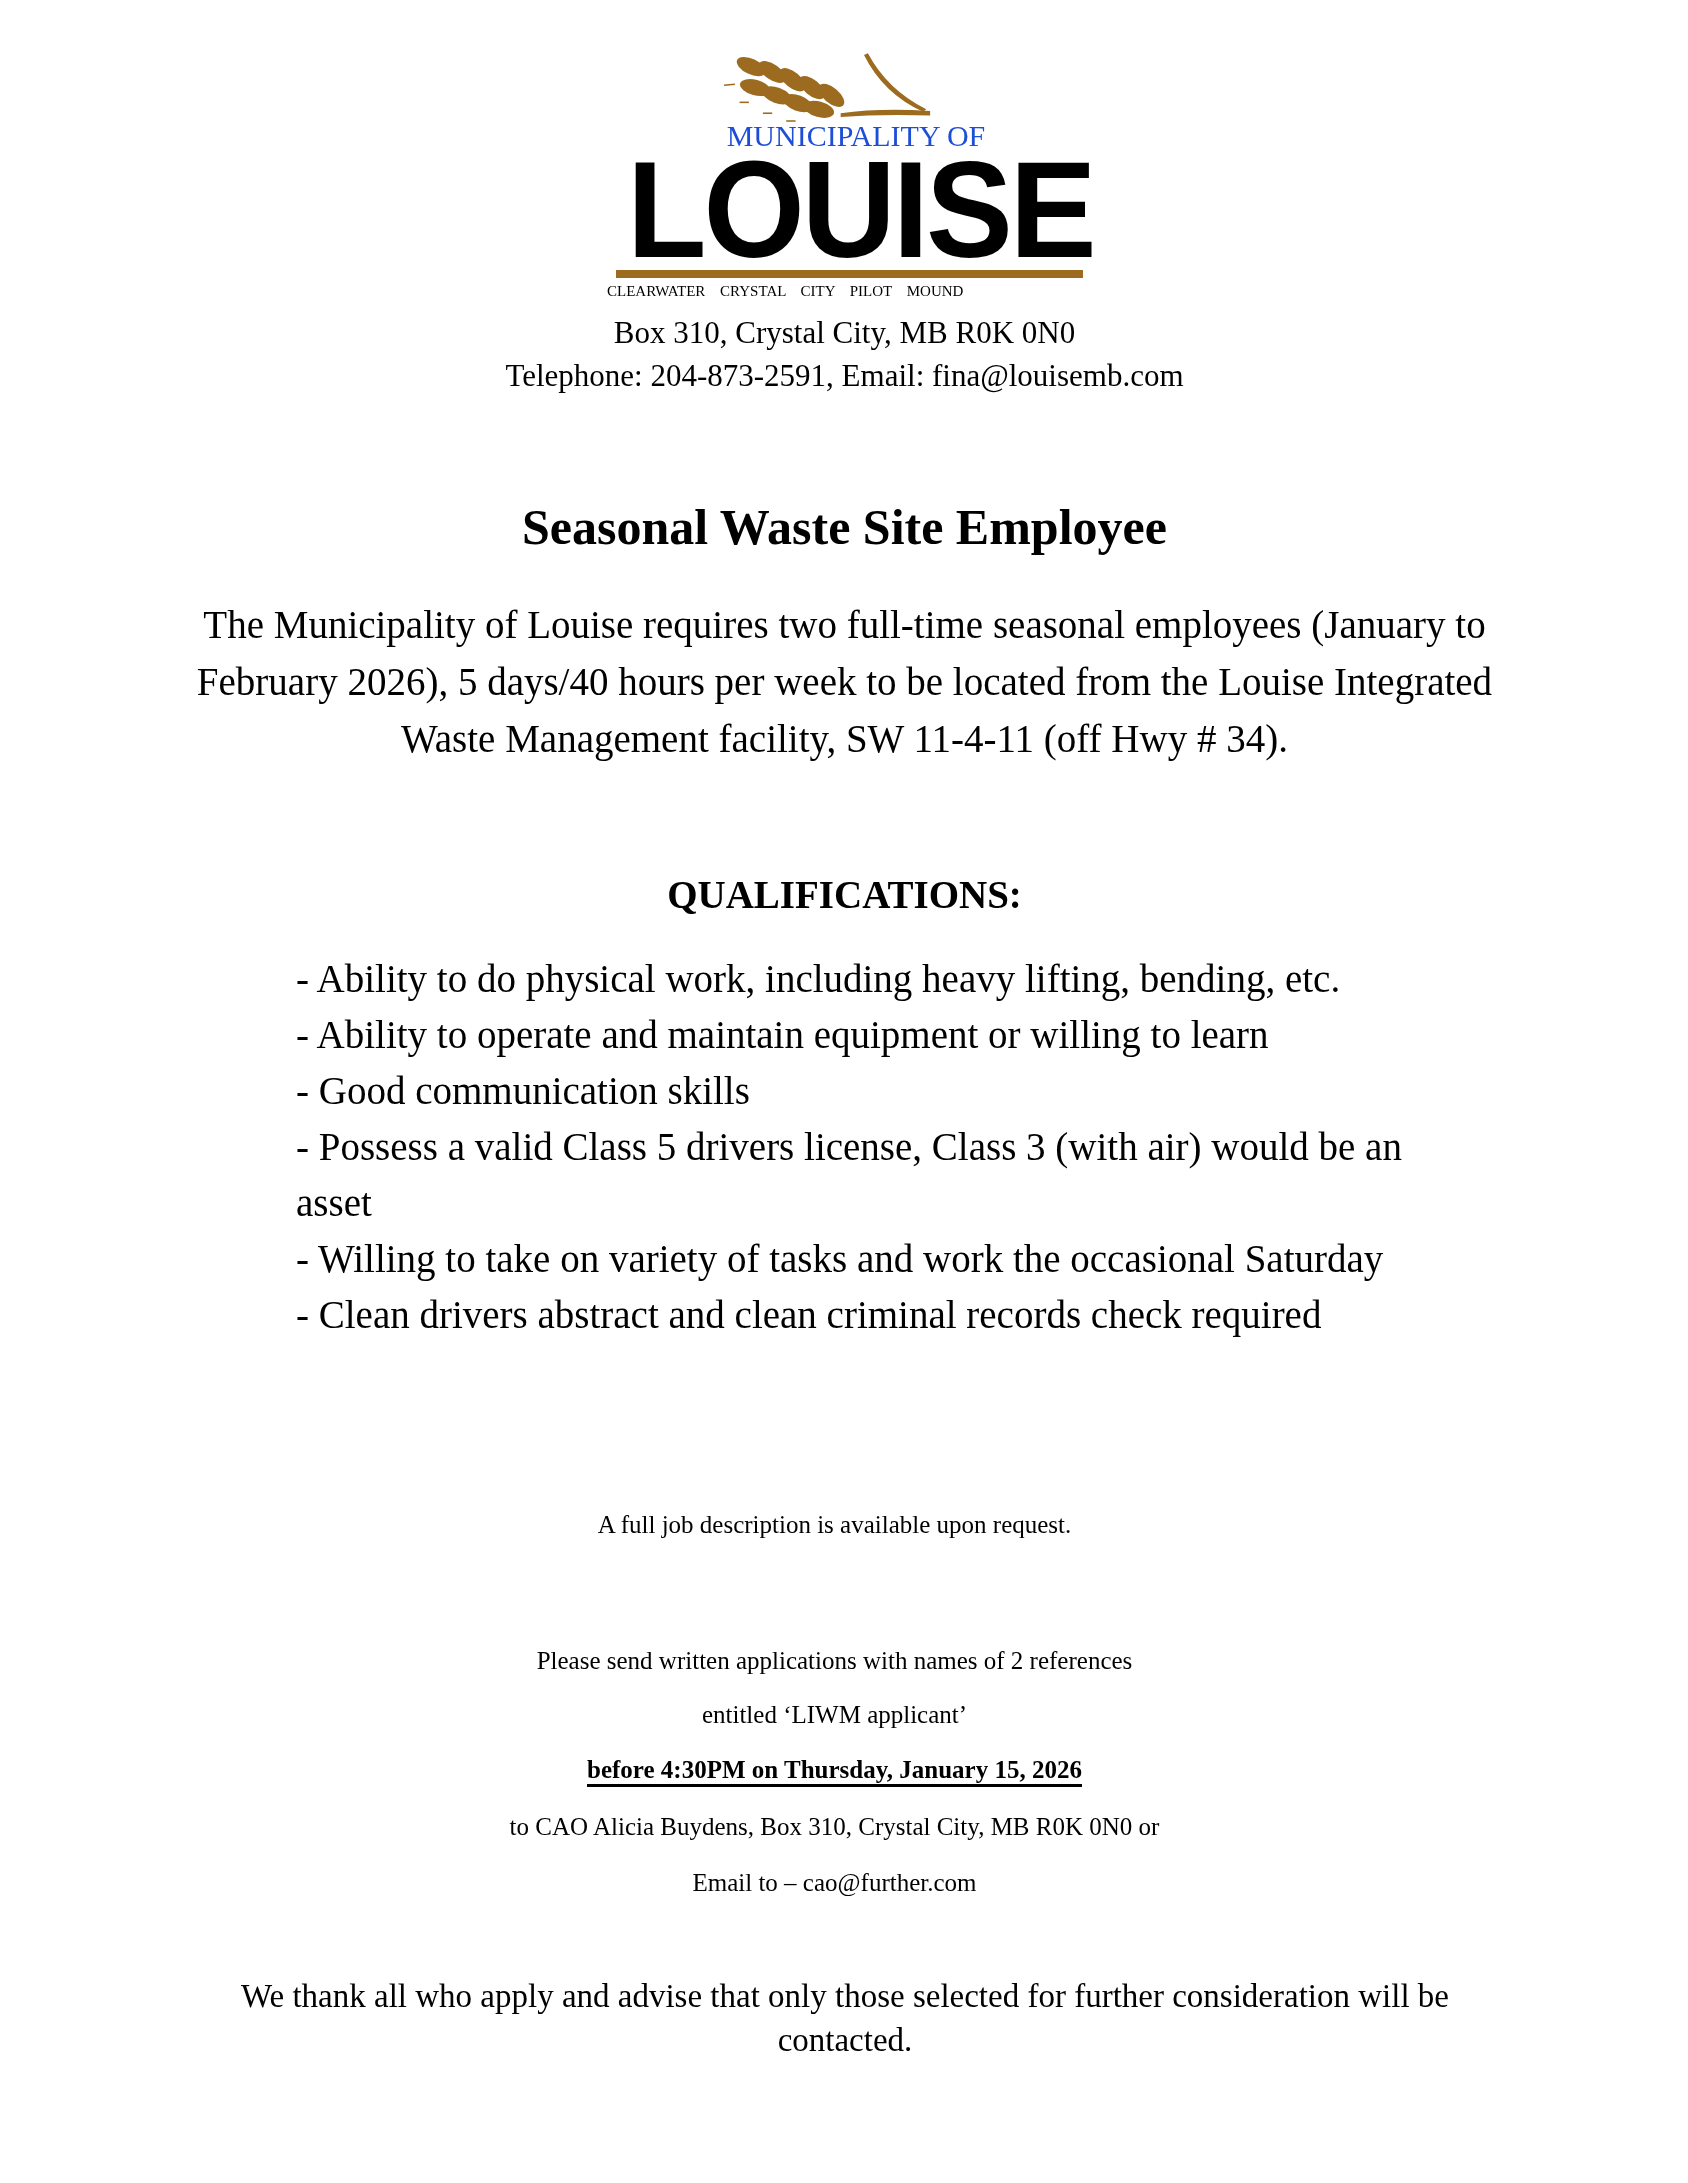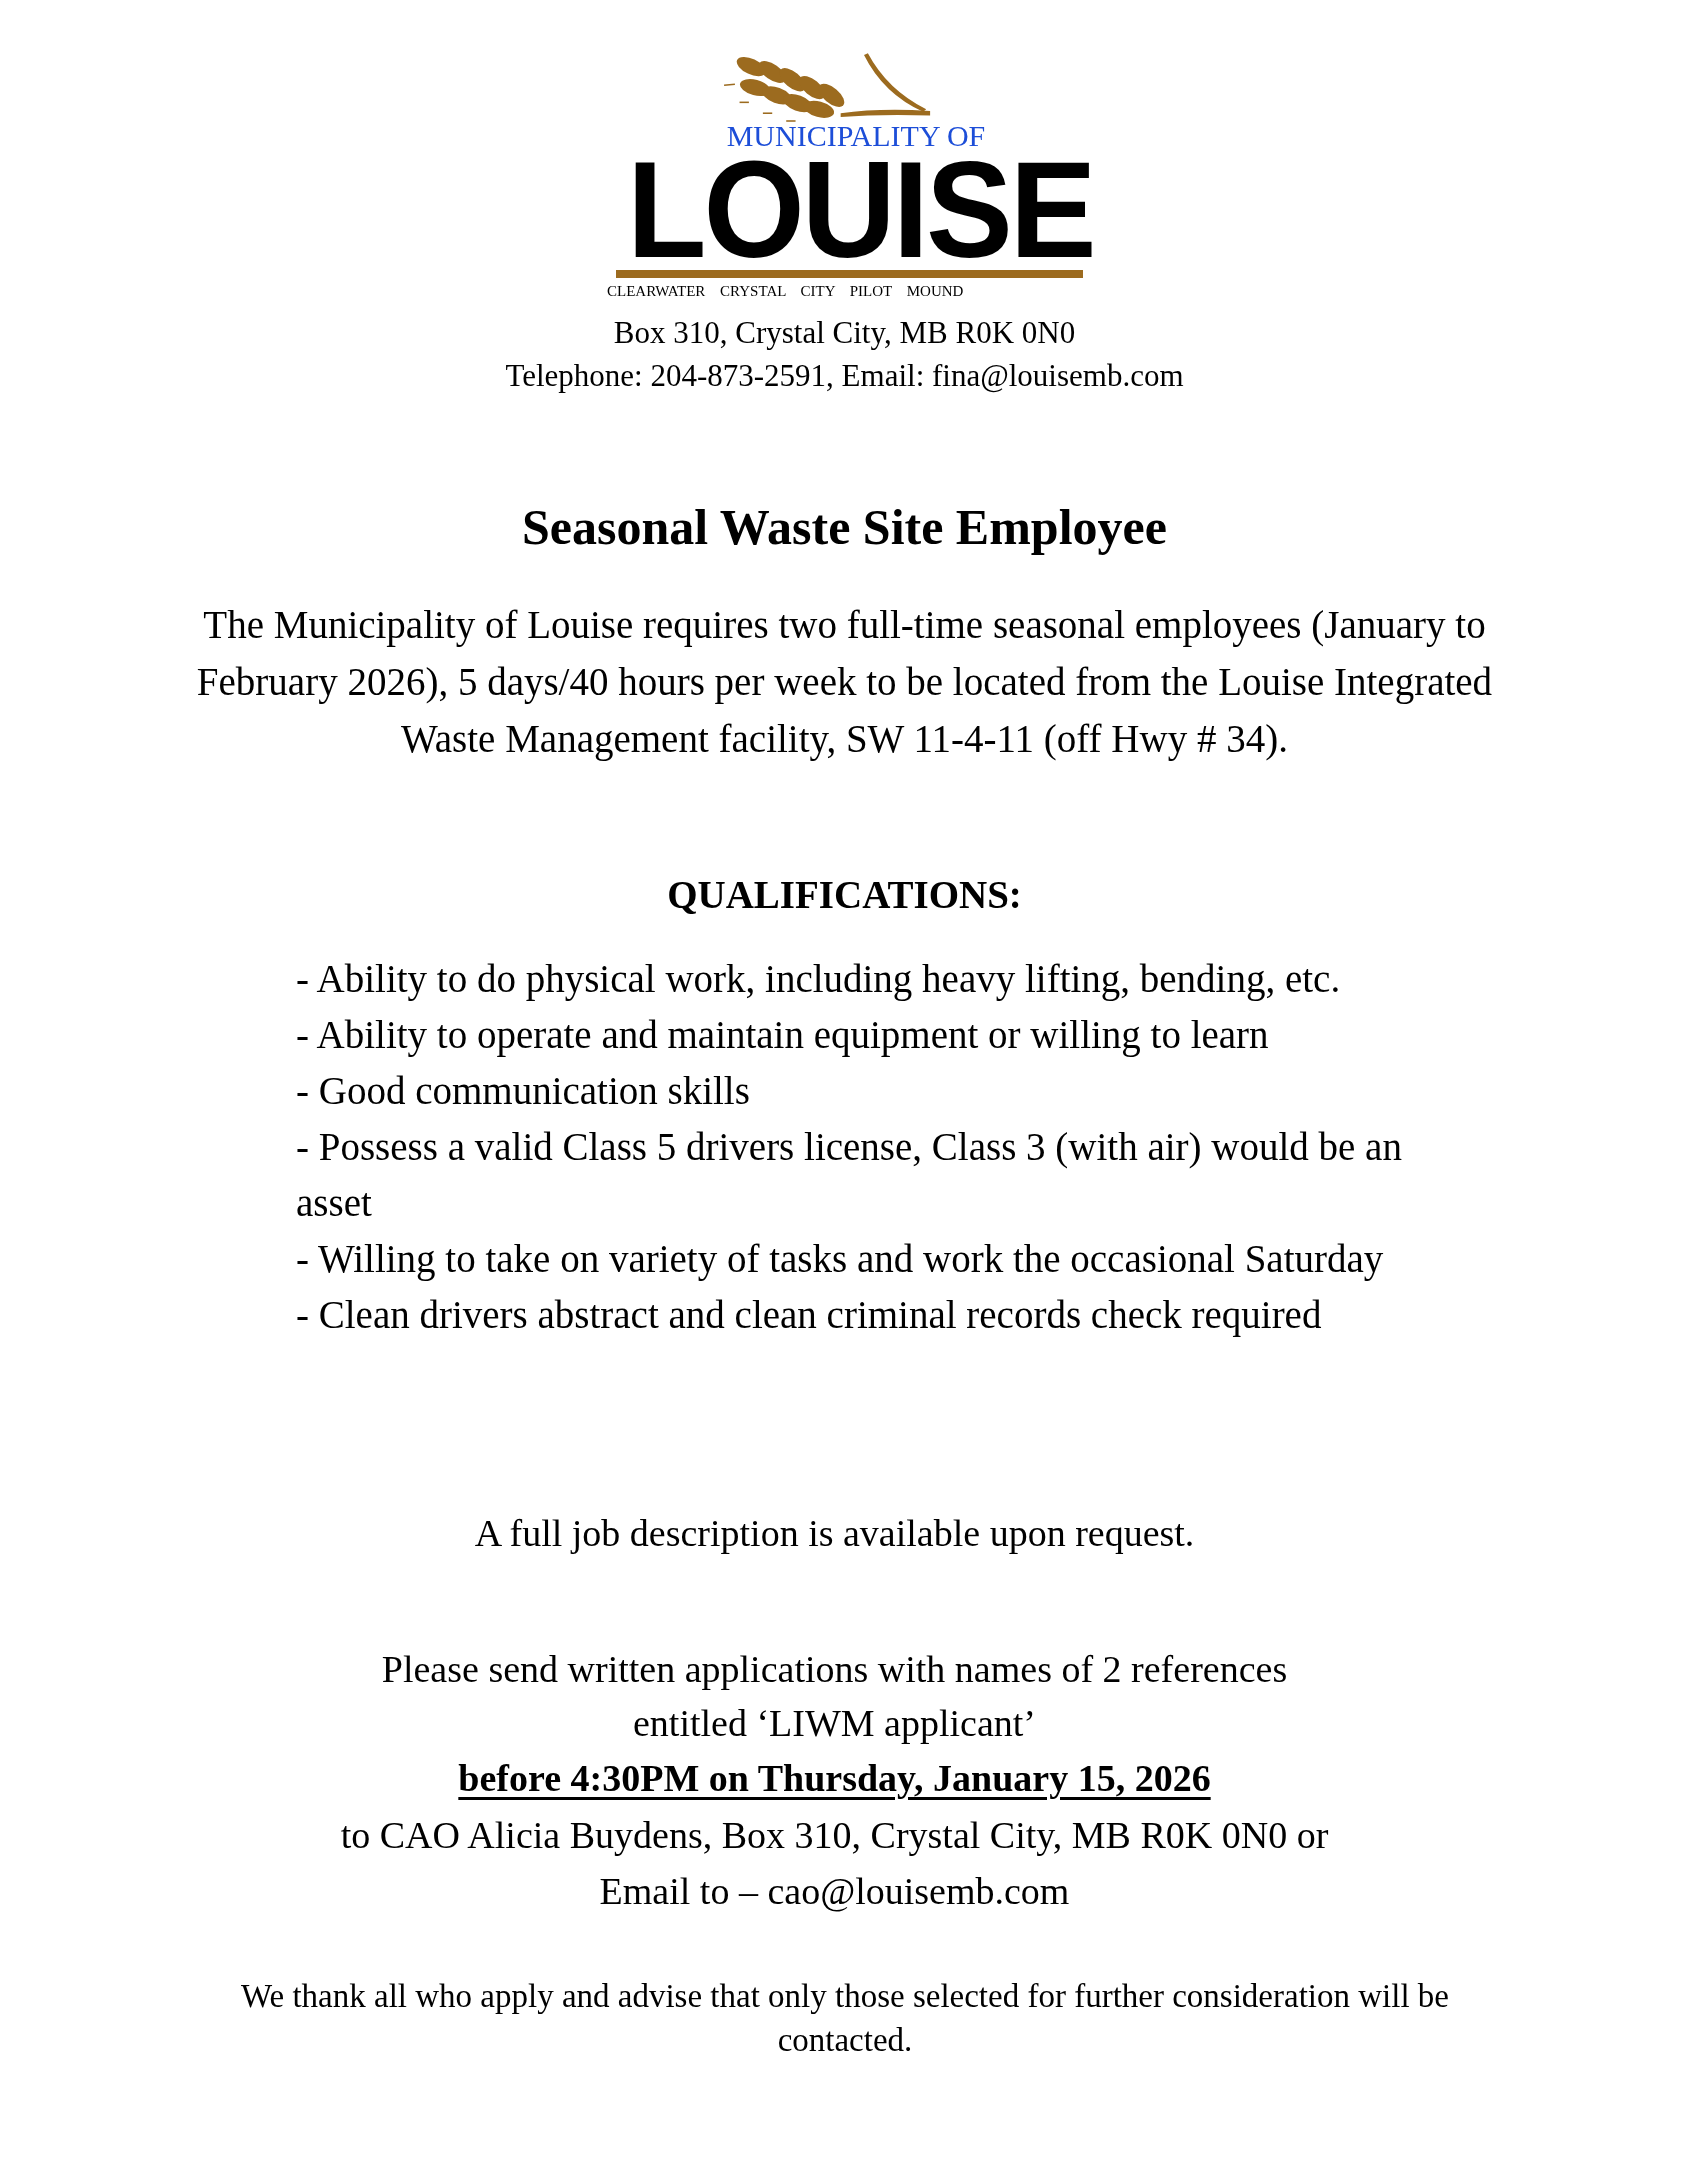--- a/index.html
+++ b/index.html
@@ -36,21 +36,21 @@
     }
     .qual-heading {
       position: absolute; left: 0; top: 872px; width: 1689px; text-align: center;
       font-weight: bold; font-size: 39px;
     }
     .qual-list {
       position: absolute; left: 296px; top: 951px; width: 1293px;
       font-size: 39px; line-height: 56px; margin: 0; padding: 0; list-style: none;
     }
     .qual-list li { margin: 0; padding: 0; }
-    .center-line { position: absolute; left: 0; width: 1669px; text-align: center; font-size: 38px; }
+    .center-line { position: absolute; left: 0; width: 1669px; text-align: center; font-size: 25px; }
     .deadline { font-weight: bold; text-decoration: underline; text-decoration-thickness: 3.1px; text-underline-offset: 6.2px; }
     .thanks {
       position: absolute; left: 117px; top: 1974px; width: 1456px; text-align: center;
       font-size: 33px; line-height: 44px;
     }
   </style>
 </head>
 <body>
 
 <div class="logo">
@@ -103,19 +103,19 @@
 </ul>
 
 <div class="center-line" style="top:1511px;">A full job description is available upon request.</div>
 
 <div class="center-line" style="top:1647px;">Please send written applications with names of 2 references</div>
 <div class="center-line" style="top:1701px;">entitled ‘LIWM applicant’</div>
 <div class="center-line" style="top:1756px;">
   <span class="deadline">before 4:30PM on Thursday, January 15, 2026</span>
 </div>
 <div class="center-line" style="top:1813px;">to CAO Alicia Buydens, Box 310, Crystal City, MB R0K 0N0 or</div>
-<div class="center-line" style="top:1869px;">Email to – cao@louisemb.com</div>
+<div class="center-line" style="top:1869px;">Email to – cao@further.com</div>
 
 <div class="thanks">
   <div>We thank all who apply and advise that only those selected for further consideration will be</div>
   <div>contacted.</div>
 </div>
 
 
 </body></html>

